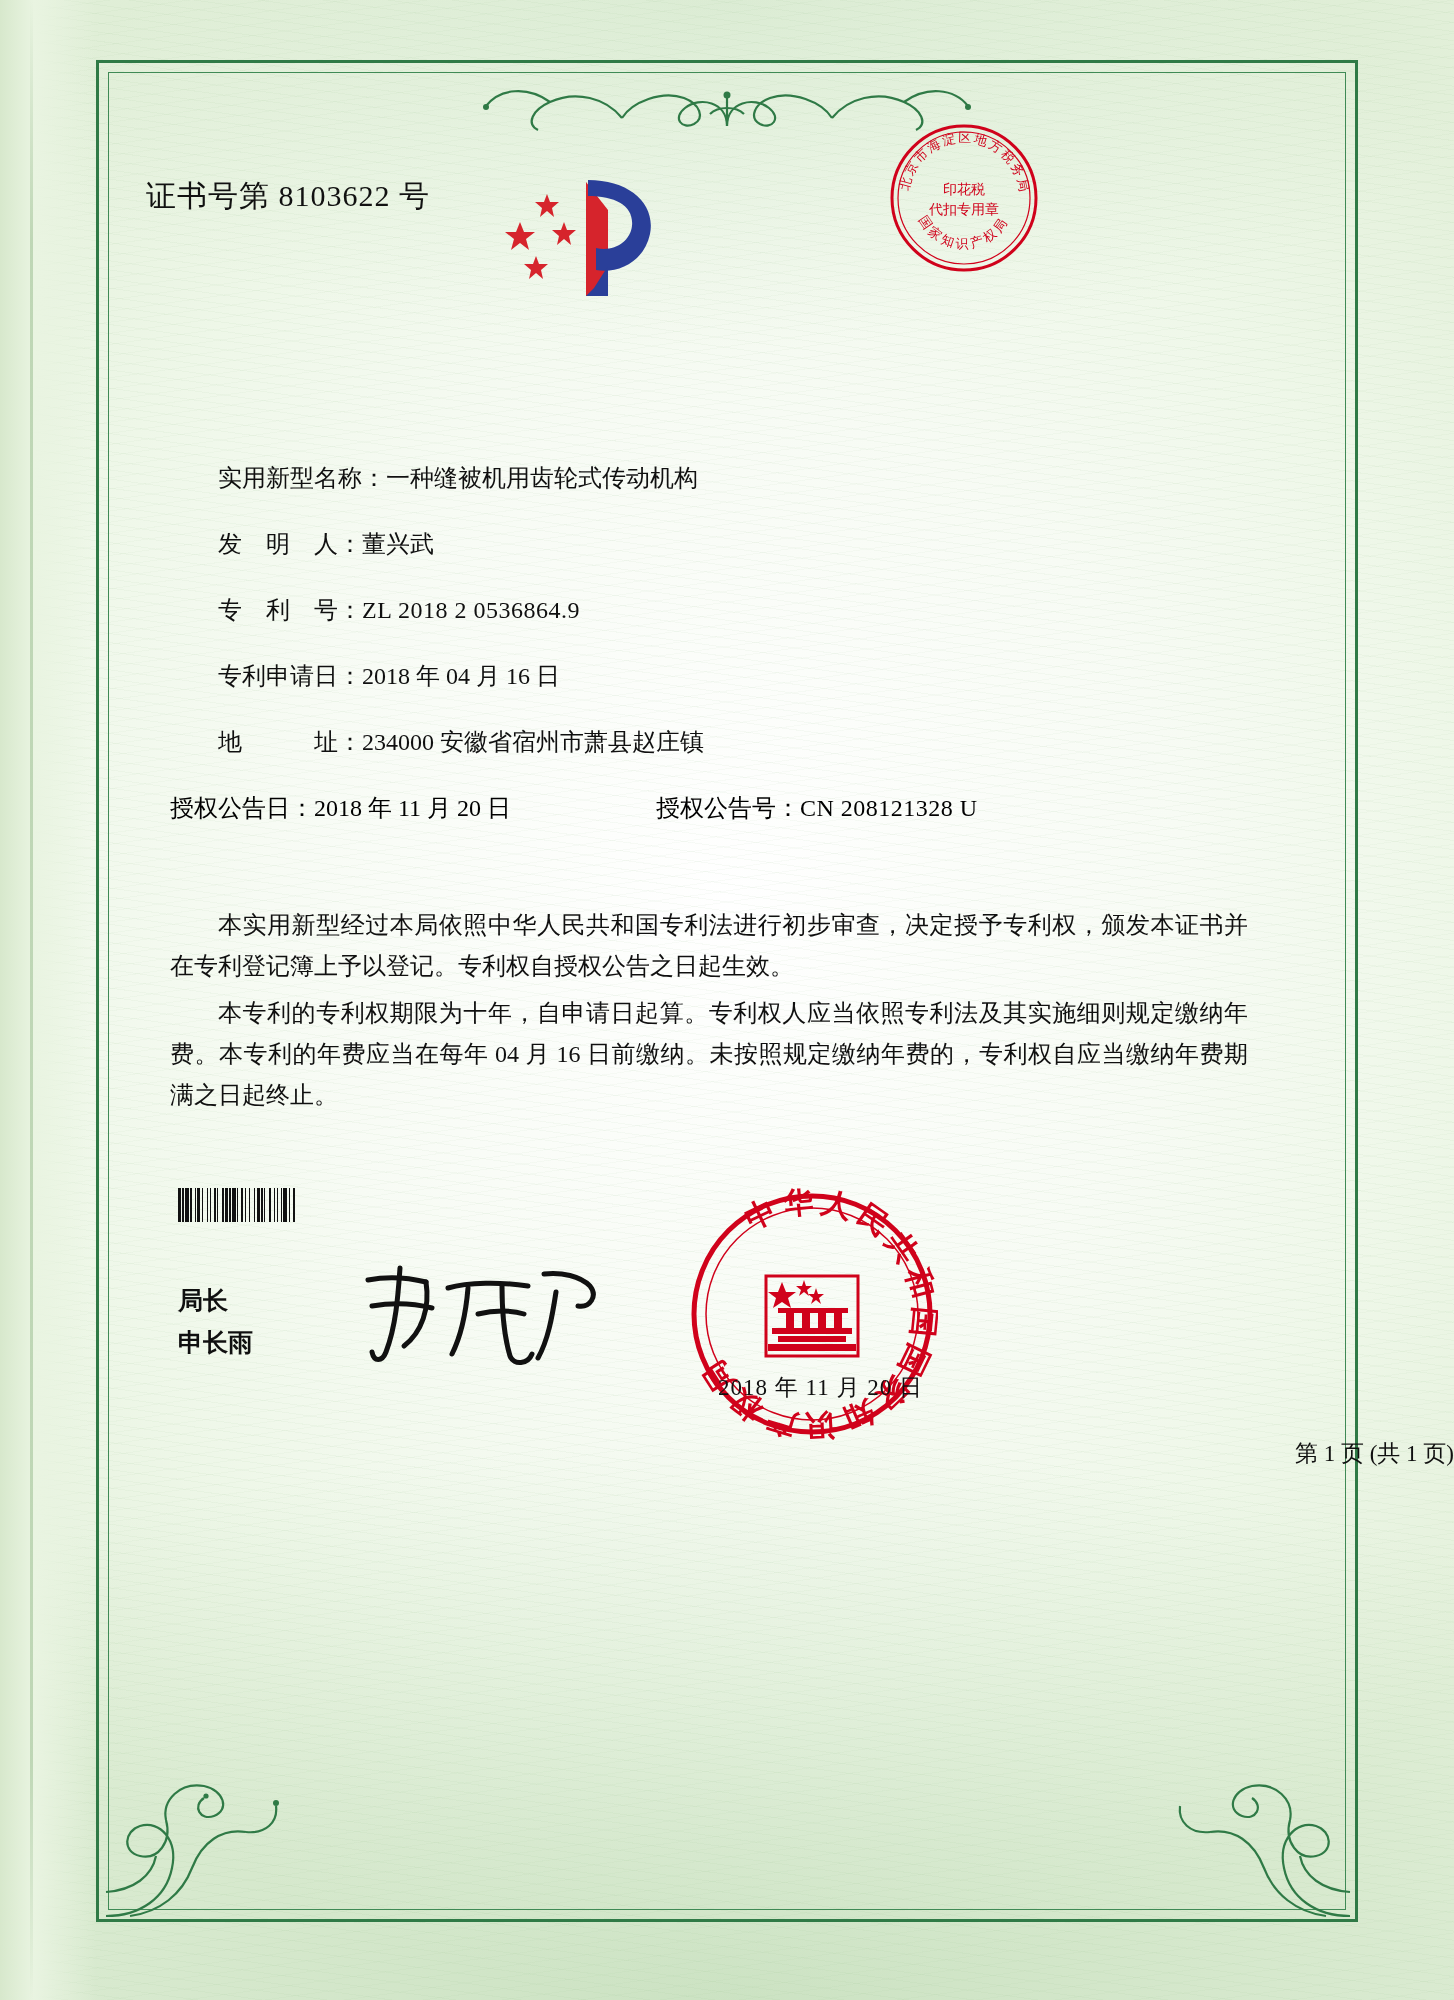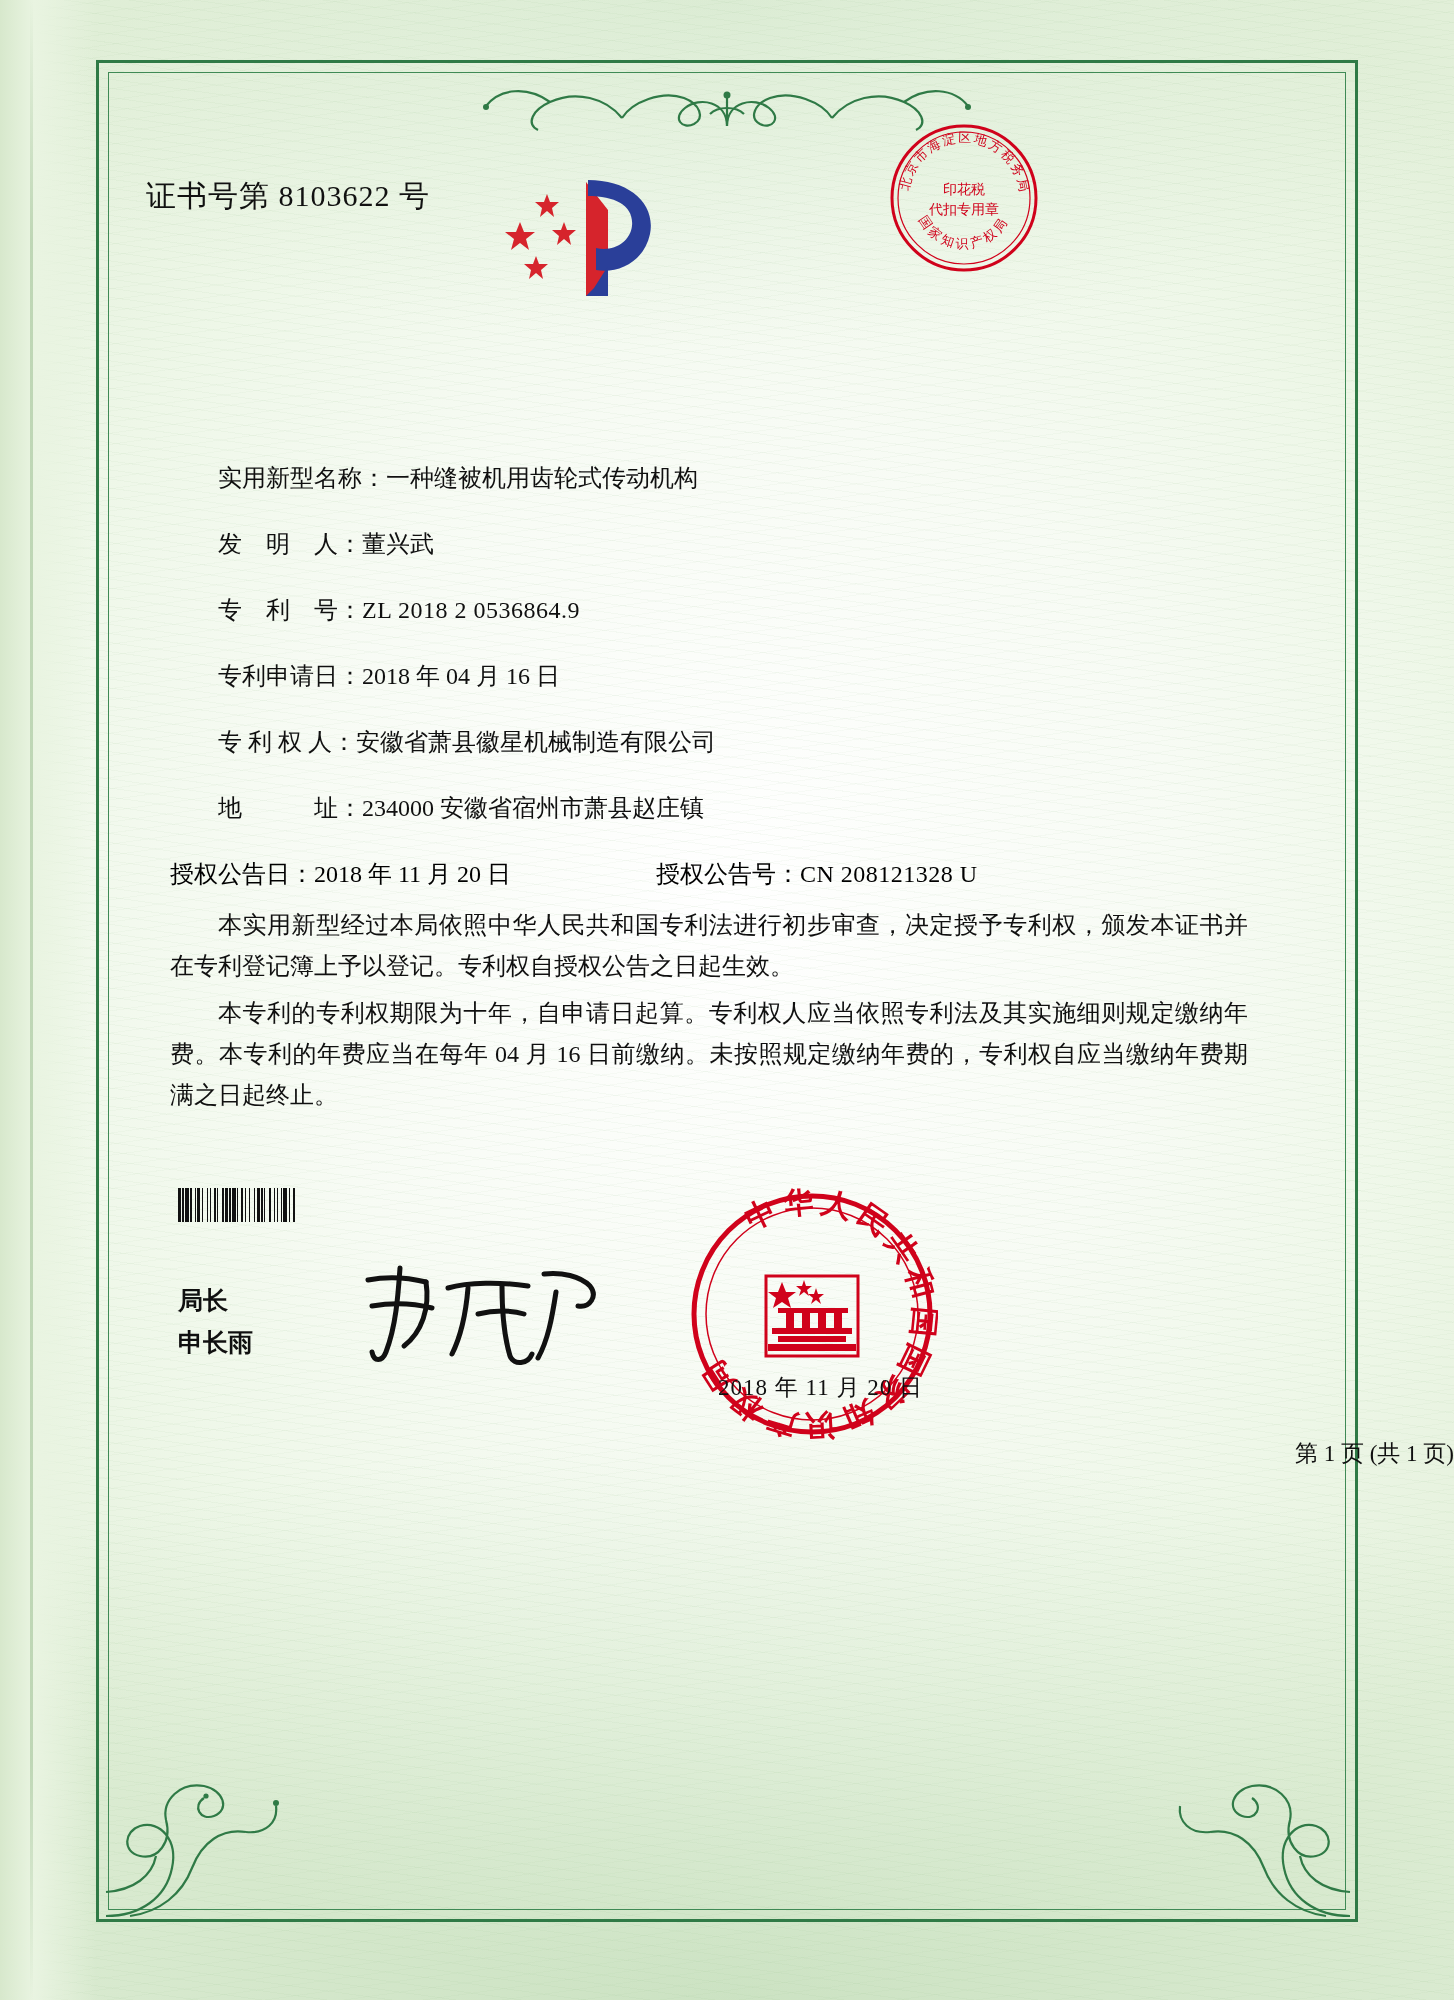--- a/index.html
+++ b/index.html
@@ -300,23 +300,20 @@
       <span class="f-label">实用新型名称：</span><span class="f-value">一种缝被机用齿轮式传动机构</span>
     </div>
     <div class="field-row">
       <span class="f-label">发　明　人：</span><span class="f-value">董兴武</span>
     </div>
     <div class="field-row">
       <span class="f-label">专　利　号：</span><span class="f-value mono-num">ZL 2018 2 0536864.9</span>
     </div>
     <div class="field-row">
       <span class="f-label">专利申请日：</span><span class="f-value">2018 年 04 月 16 日</span>
-    </div>
-    <div class="field-row">
-      <span class="f-label">专 利 权 人：</span><span class="f-value">安徽省萧县徽星机械制造有限公司</span>
     </div>
     <div class="field-row">
       <span class="f-label">地　　　址：</span><span class="f-value">234000 安徽省宿州市萧县赵庄镇</span>
     </div>
     <div class="row-two-col">
       <span>授权公告日：</span><span>2018 年 11 月 20 日</span>
       <span class="col-right">
         <span>授权公告号：</span><span class="mono-num">CN 208121328 U</span>
       </span>
     </div>

